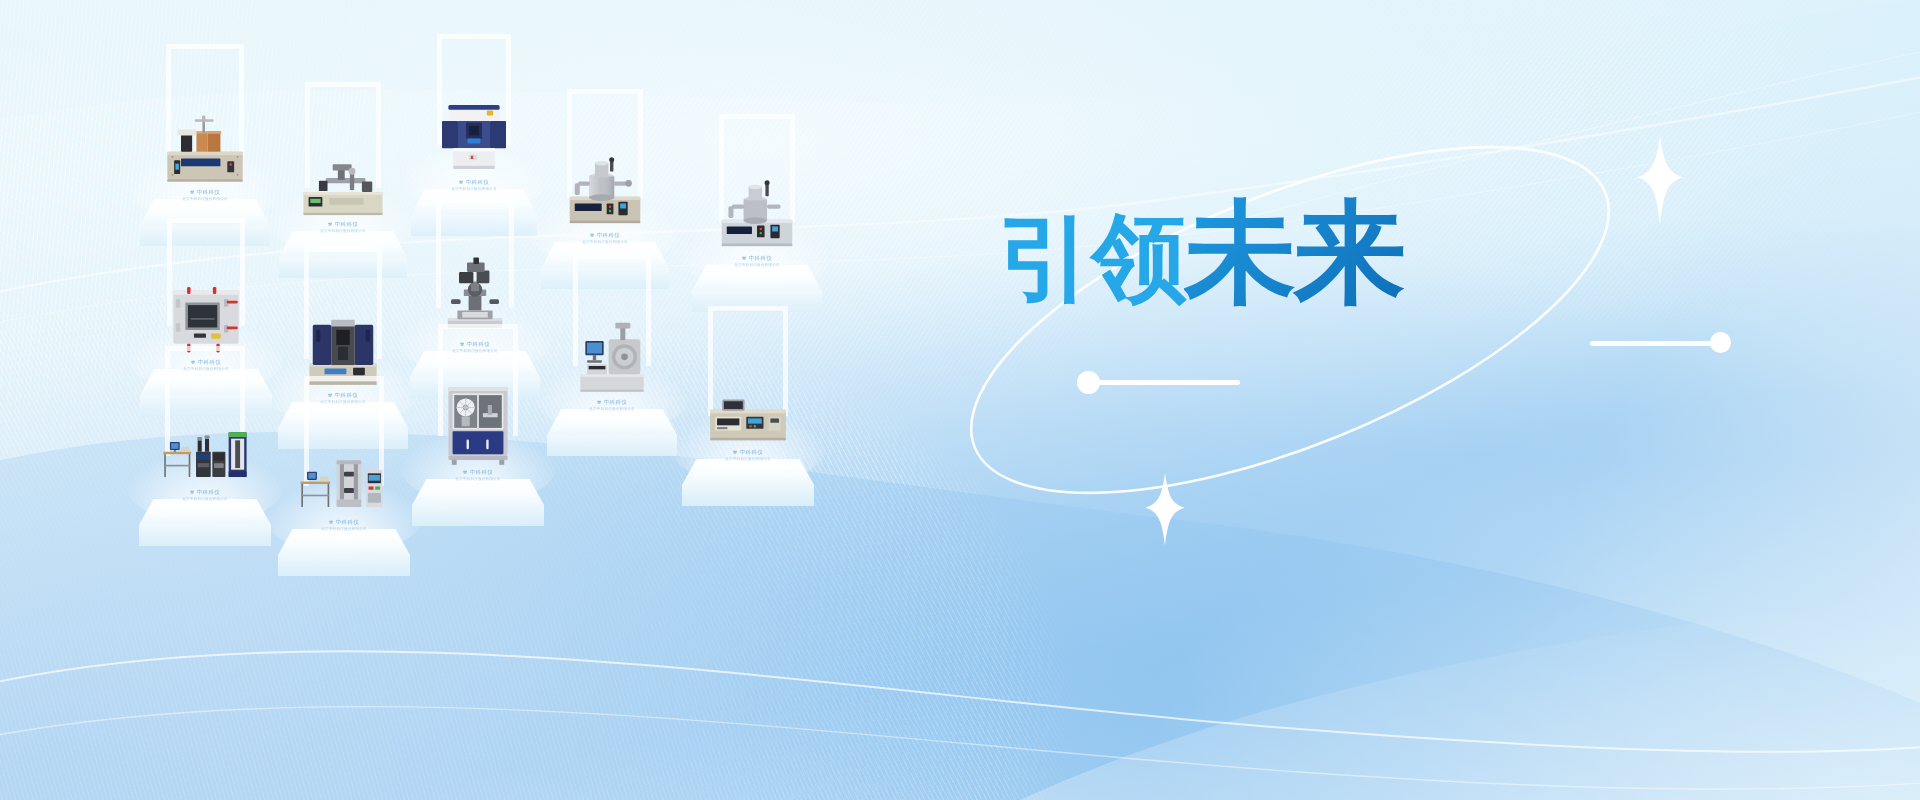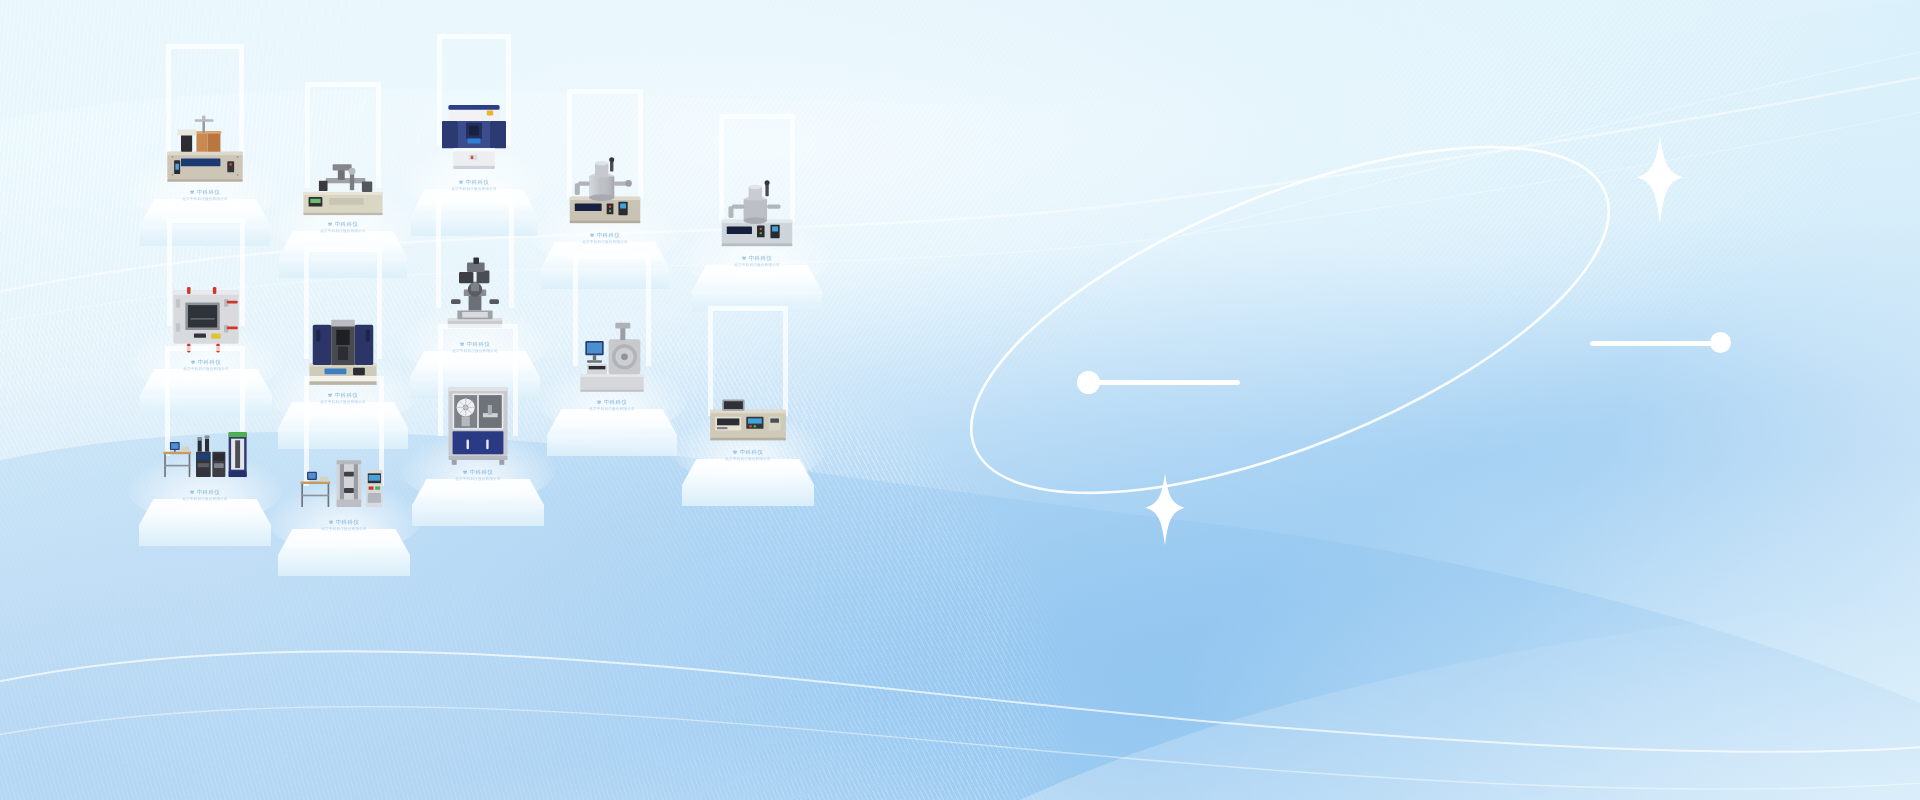--- a/index.html
+++ b/index.html
@@ -661,15 +661,18 @@
     <path d="M50 4 C54 32 58 41 74 46 C58 51 54 61 50 92 C46 61 42 51 26 46 C42 41 46 32 50 4 Z" fill="#ffffff"></path>
   </svg>
 
   <div class="node-line" style="left:1090px;top:380px;width:150px;"></div>
   <div class="node-dot" style="left:1077px;top:371px;width:23px;height:23px;"></div>
 
   <div class="node-line" style="left:1590px;top:341px;width:140px;"></div>
   <div class="node-dot" style="left:1710px;top:332px;width:21px;height:21px;"></div>
 
   <div id="headline">
+    <div class="hl-row" id="hl-row-2">
+      <span id="hl-lead-2">引领</span><span id="hl-tail-2">未来</span>
+    </div>
   </div>
 
 </div>
 
 </body></html>

